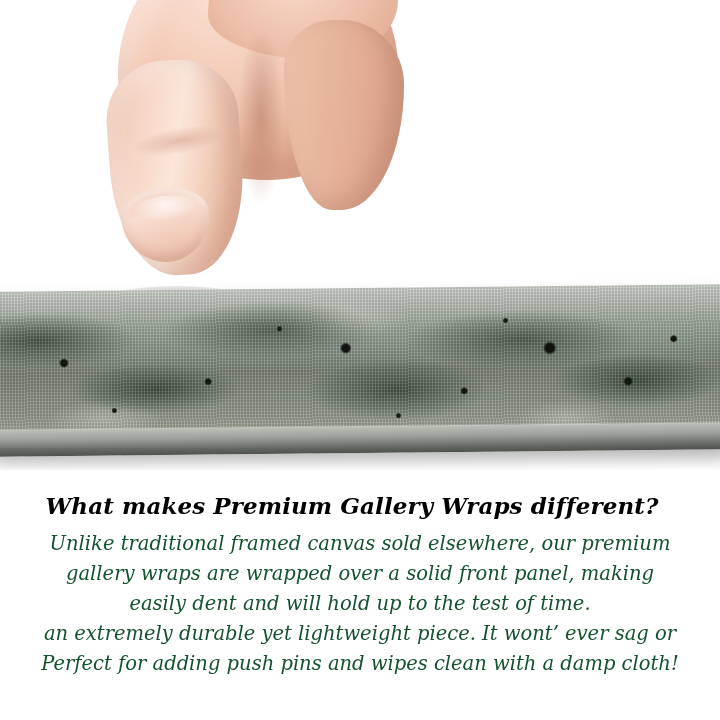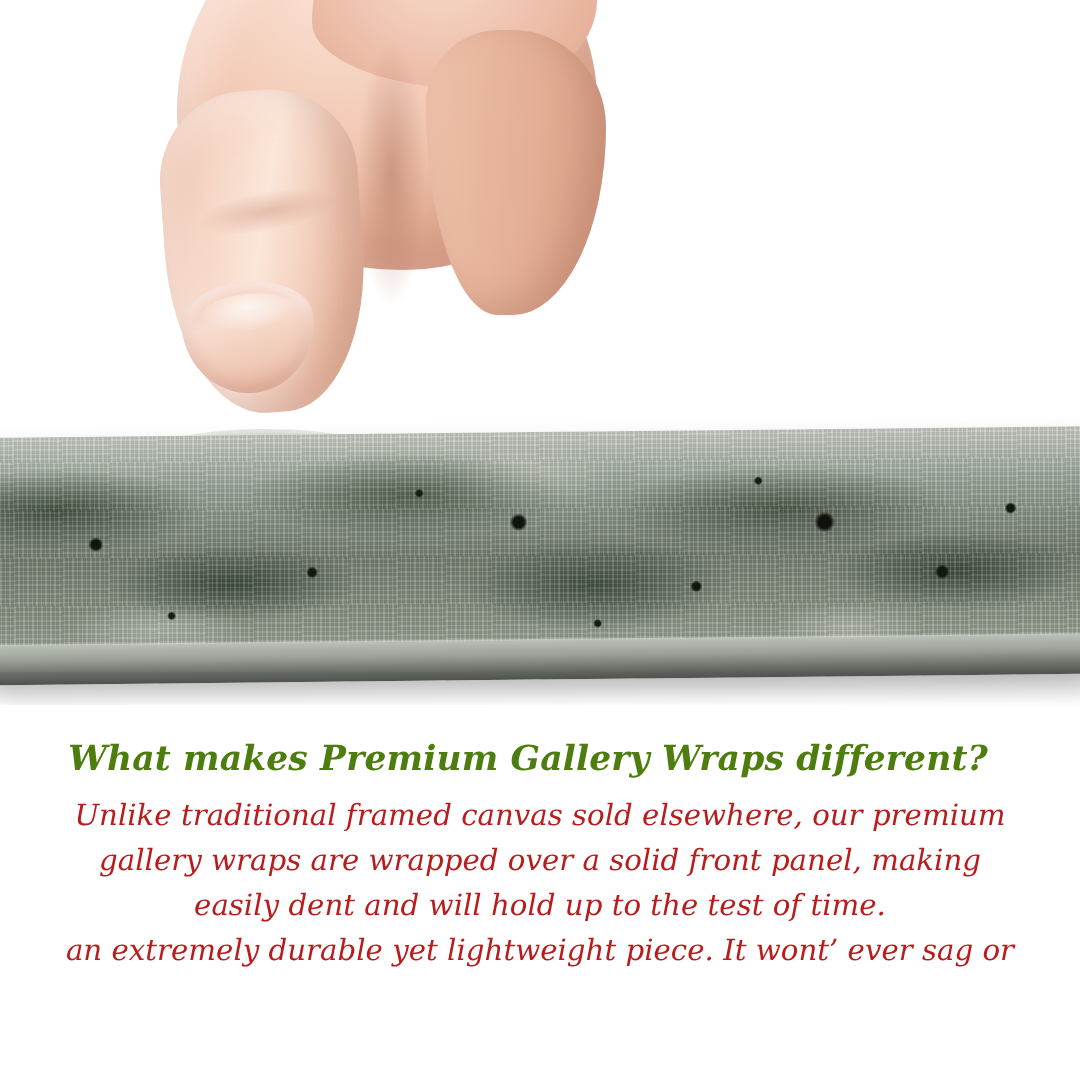--- a/index.html
+++ b/index.html
@@ -228,28 +228,28 @@
     text-align: center;
     font-family: "DejaVu Serif", serif;
     font-style: italic;
     color: #3b3b3b;
   }
   .copy h2 {
     margin: 0 16px 10px 0;
     font-size: 23px;
     font-weight: 700;
     letter-spacing: 0.1px;
-    color: #4d7c0f;
+    color: #000000;
   }
   .copy p {
     margin: 0;
     font-size: 19.5px;
     line-height: 30px;
     font-weight: 400;
-    color: #b91c1c;
+    color: #14532d;
   }
   .copy .line {
     display: block;
   }
 </style>
 </head>
 <body>
 
 <div id="promo-image">
 
@@ -278,16 +278,17 @@
     <div class="slab-shadow"></div>
   </div>
 
   <div class="copy">
     <h2>What makes Premium Gallery Wraps different?</h2>
     <p>
       <span class="line">Unlike traditional framed canvas sold elsewhere, our premium</span>
       <span class="line">gallery wraps are wrapped over a solid front panel, making</span>
       <span class="line">easily dent and will hold up to the test of time.</span>
       <span class="line">an extremely durable yet lightweight piece. It wont’ ever sag or</span>
+      <span class="line">Perfect for adding push pins and wipes clean with a damp cloth!</span>
     </p>
   </div>
 
 </div>
 
 </body></html>

